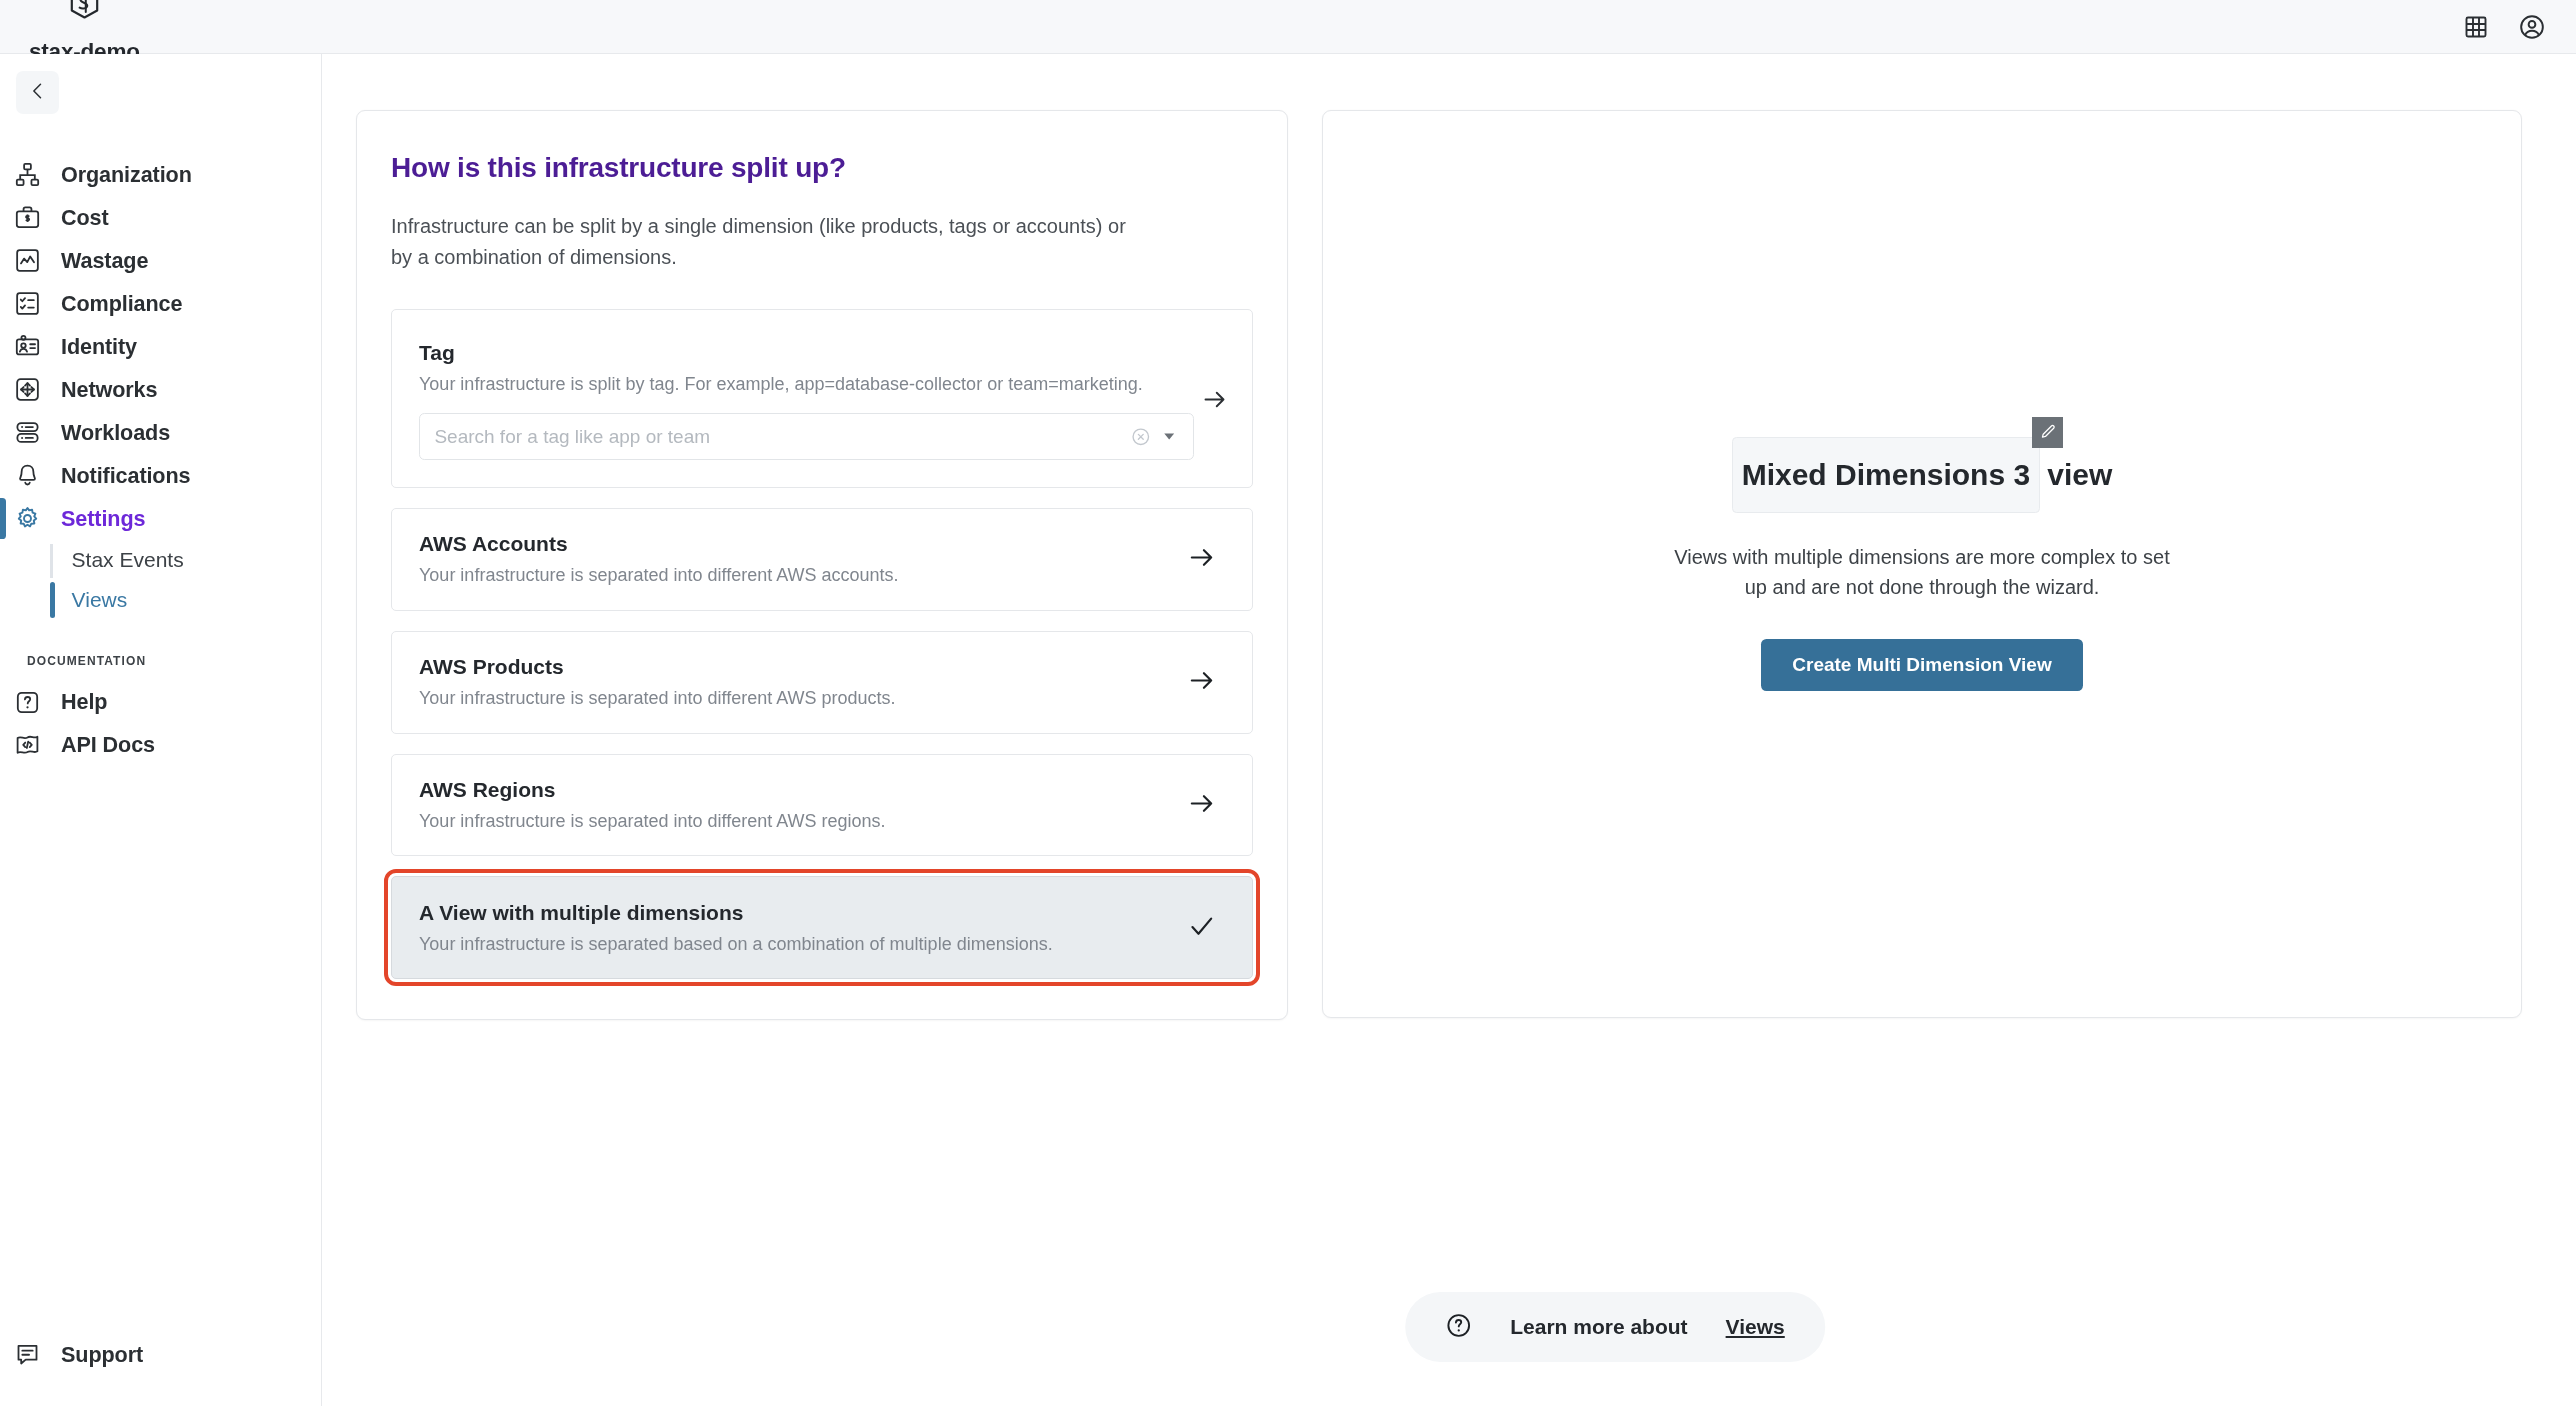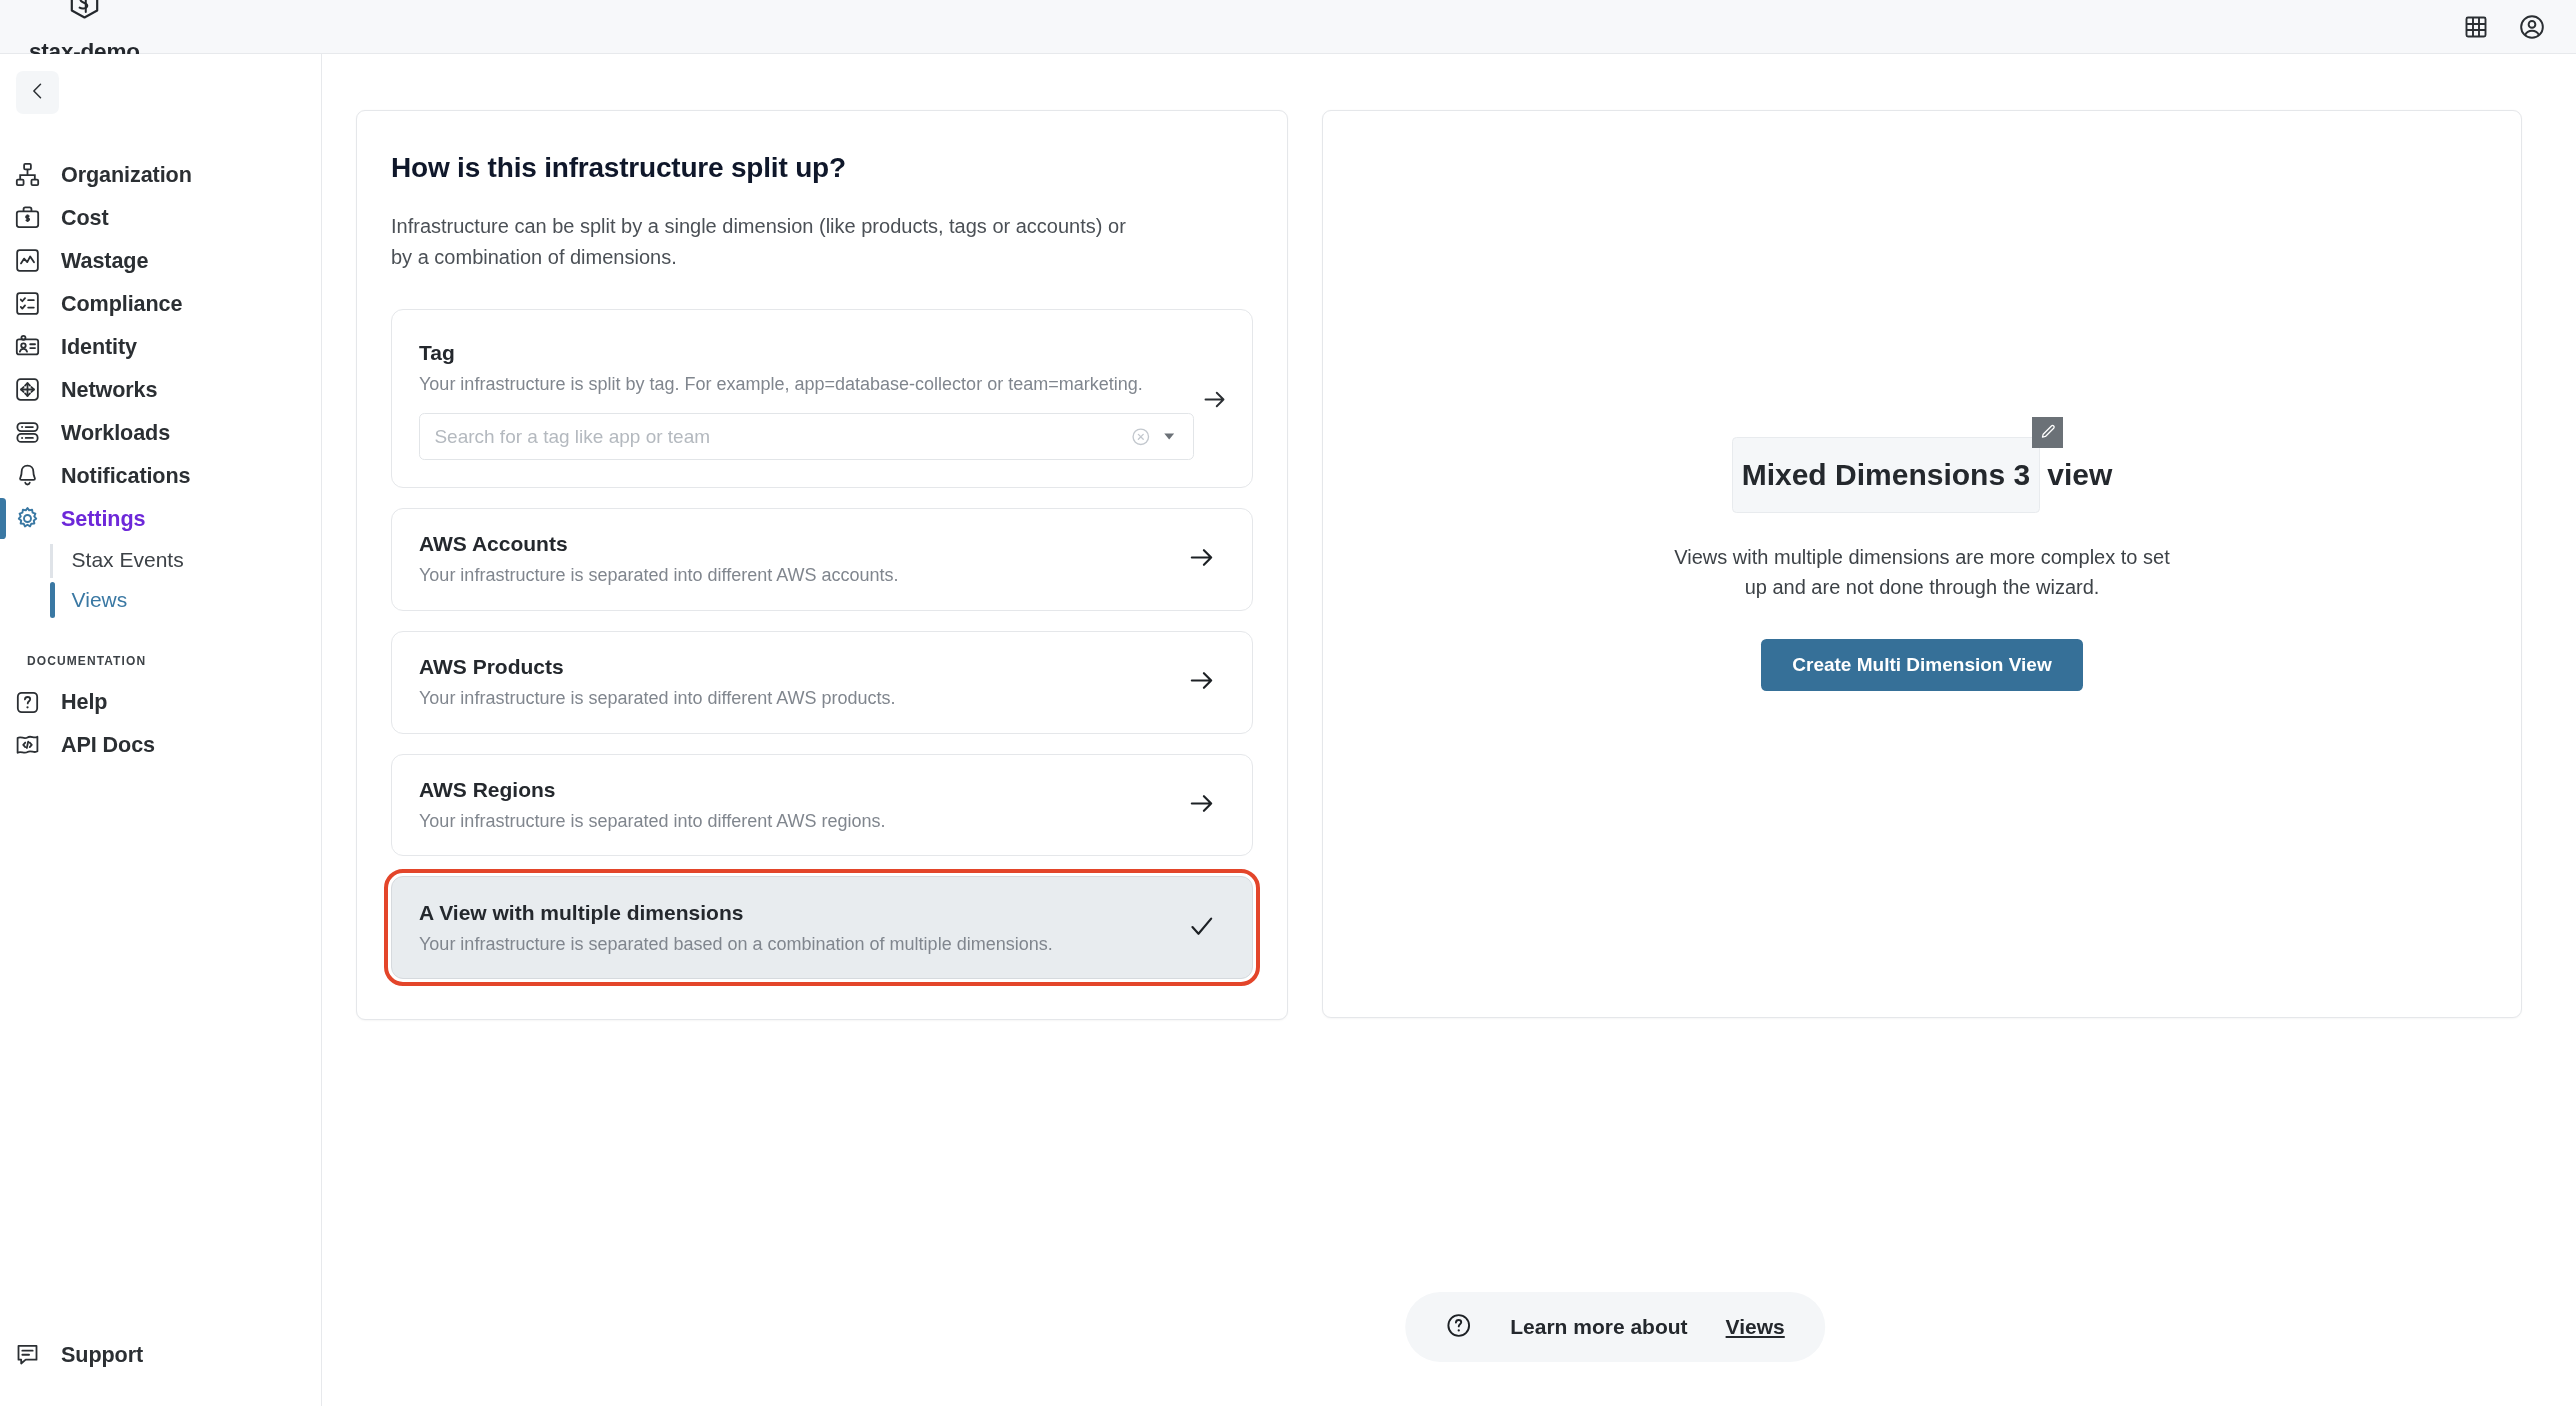--- a/index.html
+++ b/index.html
@@ -95,27 +95,27 @@
 
   .panel {
     background: #ffffff;
     border: 0.9px solid #e5e7ea;
     border-radius: 9px;
     box-shadow: 0 0.9px 1.8px rgba(20,25,35,0.04);
   }
   .panel-left { width: 932px; padding: 41px 34px 40px 34px; }
   .panel-right { width: 1246px; height: 908px; display: flex; align-items: center; justify-content: center; }
 
-  .section-title { font-size: 28px; font-weight: bold; color: #0f172a; margin-bottom: 27px; letter-spacing: -0.2px; }
+  .section-title { font-size: 28px; font-weight: bold; color: #4c1d95; margin-bottom: 27px; letter-spacing: -0.2px; }
   .section-desc { font-size: 20px; line-height: 1.55; color: #4b5056; max-width: 748px; margin-bottom: 36px; }
 
   .option-card {
     position: relative;
     border: 0.9px solid #e5e7ea;
-    border-radius: 12px;
+    border-radius: 5px;
     background: #ffffff;
     margin-bottom: 20px;
     padding: 23.4px 31px 23.4px 27px;
     display: flex; align-items: center;
     cursor: pointer;
   }
   .option-card:last-child { margin-bottom: 0; }
   .option-body { flex: 1; }
   .option-title { font-size: 21px; font-weight: bold; color: #24282d; margin-bottom: 9px; }
   .option-desc { font-size: 18px; color: #80868e; }

